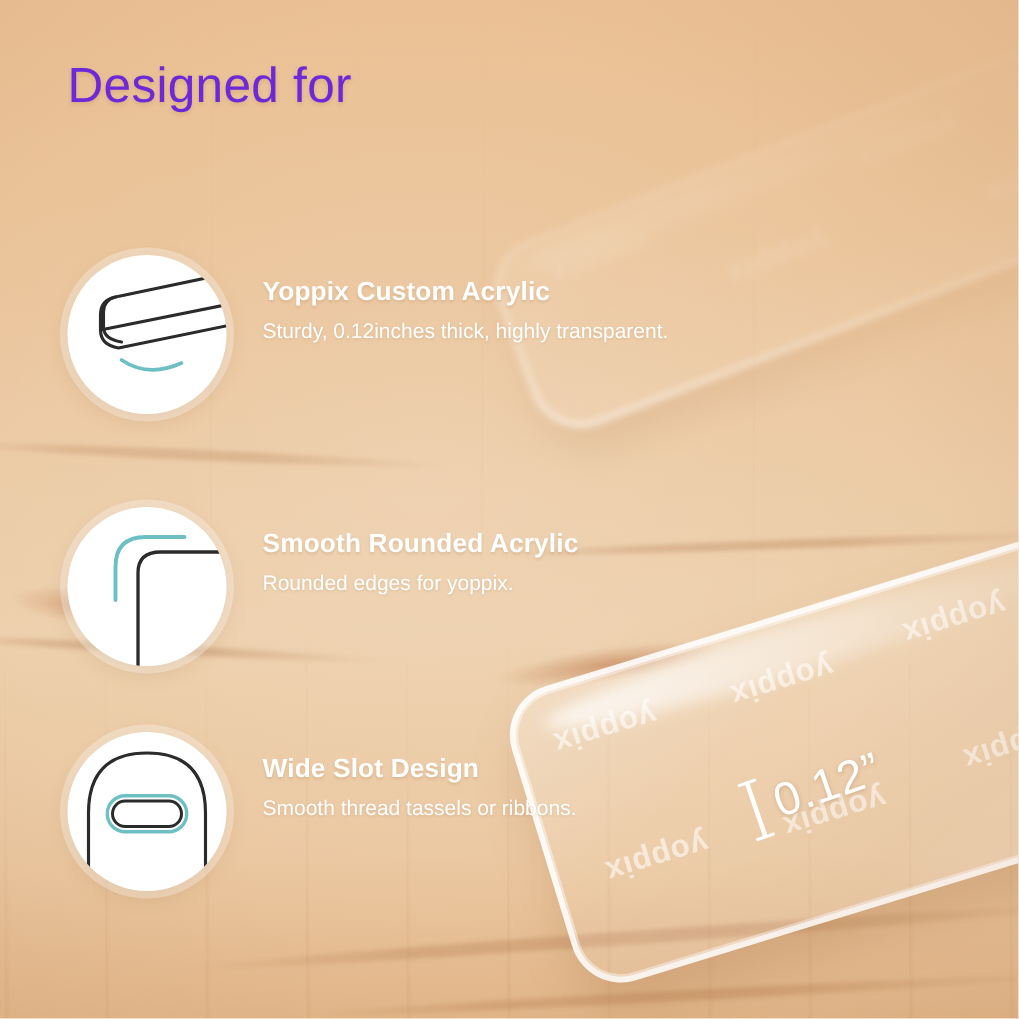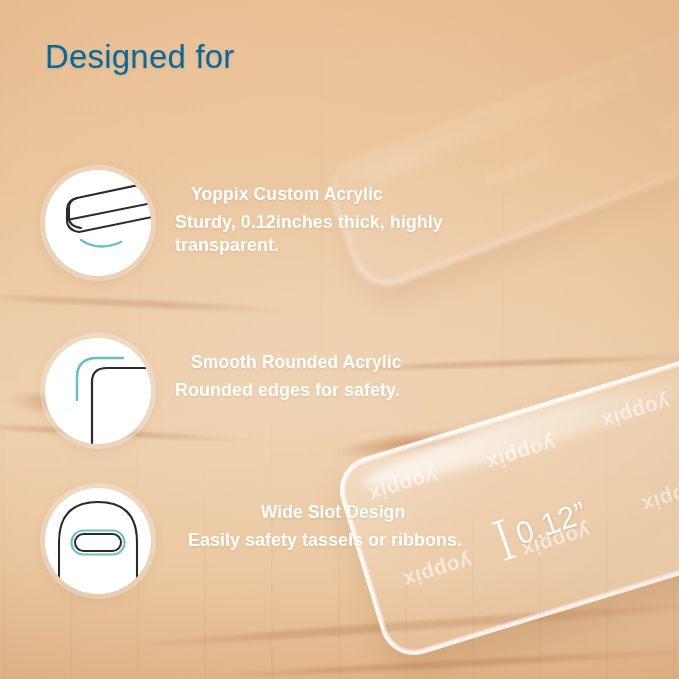--- a/index.html
+++ b/index.html
@@ -93,53 +93,53 @@
   #sheet-bottom .body{
     border:4px solid rgba(255,255,255,.88);
     background:linear-gradient(155deg,rgba(255,255,255,.26) 0%,rgba(255,253,248,.10) 35%,rgba(255,255,255,.12) 70%,rgba(255,255,255,.30) 100%);
     box-shadow:0 0 0 1.5px rgba(255,255,255,.45) inset,
                0 18px 30px rgba(168,112,66,.26);
   }
 
   
   #headline{
     position:absolute;left:45px;top:38px;
-    color:#0369a1;
+    color:#6d28d9;
     text-shadow:0 1px 3px rgba(150,96,52,.22);
   }
   #headline .l1{font-size:33px;font-weight:400;letter-spacing:.2px;line-height:1.18;}
   #headline .l2{font-size:33px;font-weight:700;letter-spacing:.1px;line-height:1.2;margin-top:2px;}
 
   
   .feature{position:absolute;left:45px;width:430px;height:110px;}
   #feature-0{top:170px;}
   #feature-1{top:338px;}
-  #feature-2{top:488px;text-align:center;}
+  #feature-2{top:488px;}
 
   .badge{
     position:absolute;left:0;top:0;
     width:106px;height:106px;border-radius:50%;
     background:#ffffff;
     box-shadow:0 0 0 5px rgba(255,255,255,.30),
                0 4px 14px rgba(160,108,64,.22);
     overflow:visible;
   }
   .badge svg{position:absolute;left:-8px;top:-8px;width:122px;height:122px;overflow:visible;}
   .badge .clipwrap{
     position:absolute;left:0;top:0;width:106px;height:106px;border-radius:50%;overflow:hidden;
   }
 
   .ftext{position:absolute;left:130px;top:14px;width:300px;color:#fff;}
   .ftitle{
     font-size:17.5px;font-weight:700;letter-spacing:.1px;
     text-shadow:0 1px 2px rgba(150,96,52,.20);
-    margin:0 0 6px 16px;
+    margin:0 0 6px 0;
   }
   .fdesc{
-    font-size:18px;font-weight:700;line-height:1.30;
+    font-size:14px;font-weight:400;line-height:1.30;
     text-shadow:0 1px 2px rgba(150,96,52,.18);
     margin:0;
   }
 
   
   #thickness{
     position:absolute;left:498px;top:522px;
     transform:rotate(-19deg);
     transform-origin:left center;
     display:flex;align-items:center;gap:7px;
@@ -233,37 +233,37 @@
     <div class="badge">
       <div class="clipwrap">
         <svg viewBox="0 0 122 122">
           <path d="M55 122 L55 52 Q55 38 70 38 L122 38" fill="none" stroke="#2b2b2b" stroke-width="2.2" stroke-linecap="round"></path>
           <path d="M40 70 L40 48 Q40 28 60 28 L86 28" fill="none" stroke="#6cc0c4" stroke-width="2.6" stroke-linecap="round"></path>
         </svg>
       </div>
     </div>
     <div class="ftext">
       <p class="ftitle">Smooth Rounded Acrylic</p>
-      <p class="fdesc">Rounded edges for safety.</p>
+      <p class="fdesc">Rounded edges for yoppix.</p>
     </div>
   </div>
 
   <div class="feature" id="feature-2">
     <div class="badge">
       <div class="clipwrap">
         <svg viewBox="0 0 122 122">
           <path d="M22 122 L22 62 Q22 22 61 22 Q100 22 100 62 L100 122" fill="none" stroke="#2b2b2b" stroke-width="2.1" stroke-linecap="round"></path>
           <rect x="38" y="54" width="46" height="17" rx="8.5" fill="none" stroke="#2b2b2b" stroke-width="2"></rect>
           <rect x="34.5" y="50.5" width="53" height="24" rx="12" fill="none" stroke="#6cc0c4" stroke-width="2.2"></rect>
         </svg>
       </div>
     </div>
     <div class="ftext">
       <p class="ftitle">Wide Slot Design</p>
-      <p class="fdesc">Easily safety tassels or ribbons.</p>
+      <p class="fdesc">Smooth thread tassels or ribbons.</p>
     </div>
   </div>
 
   <div id="thickness">
     <span class="bracket">
         <i></i>
       </span>
     <span class="val">0.12”</span>
   </div>
 

